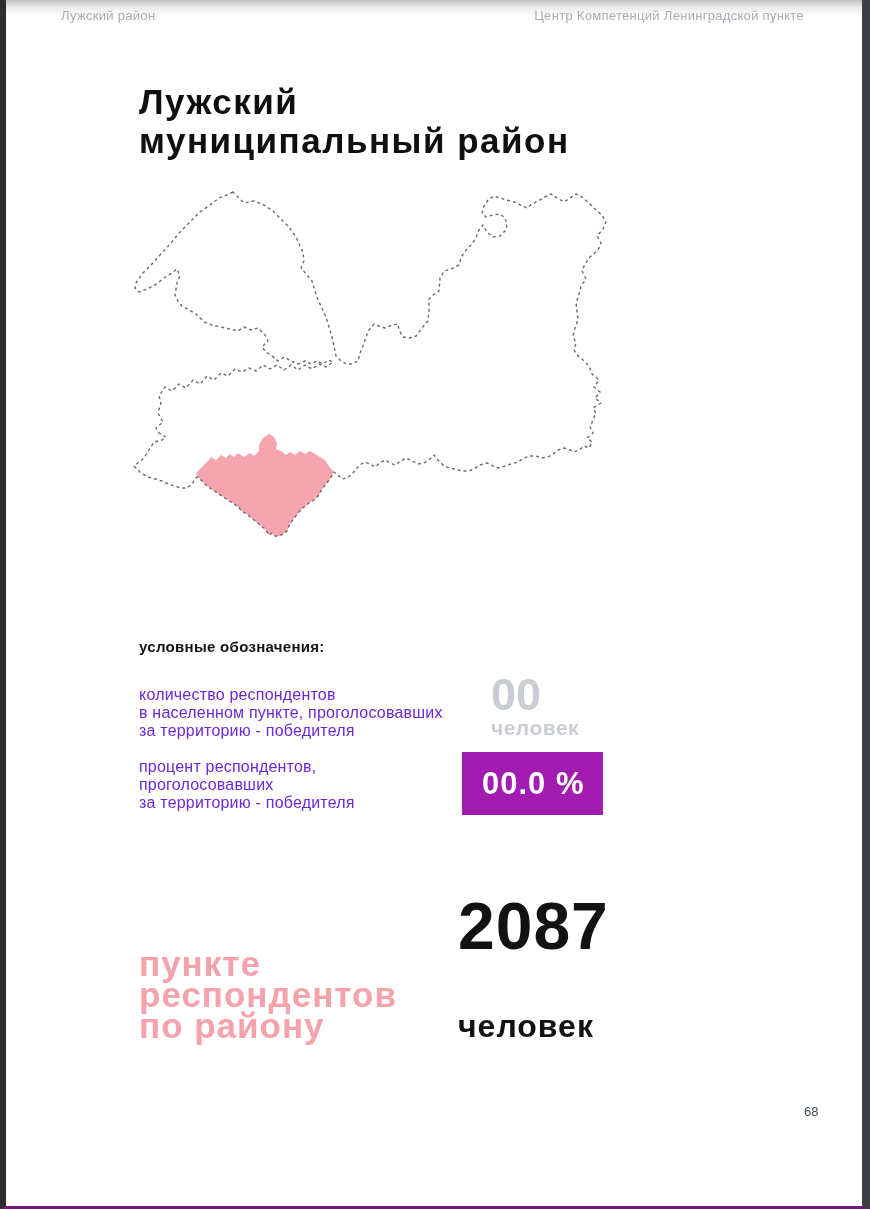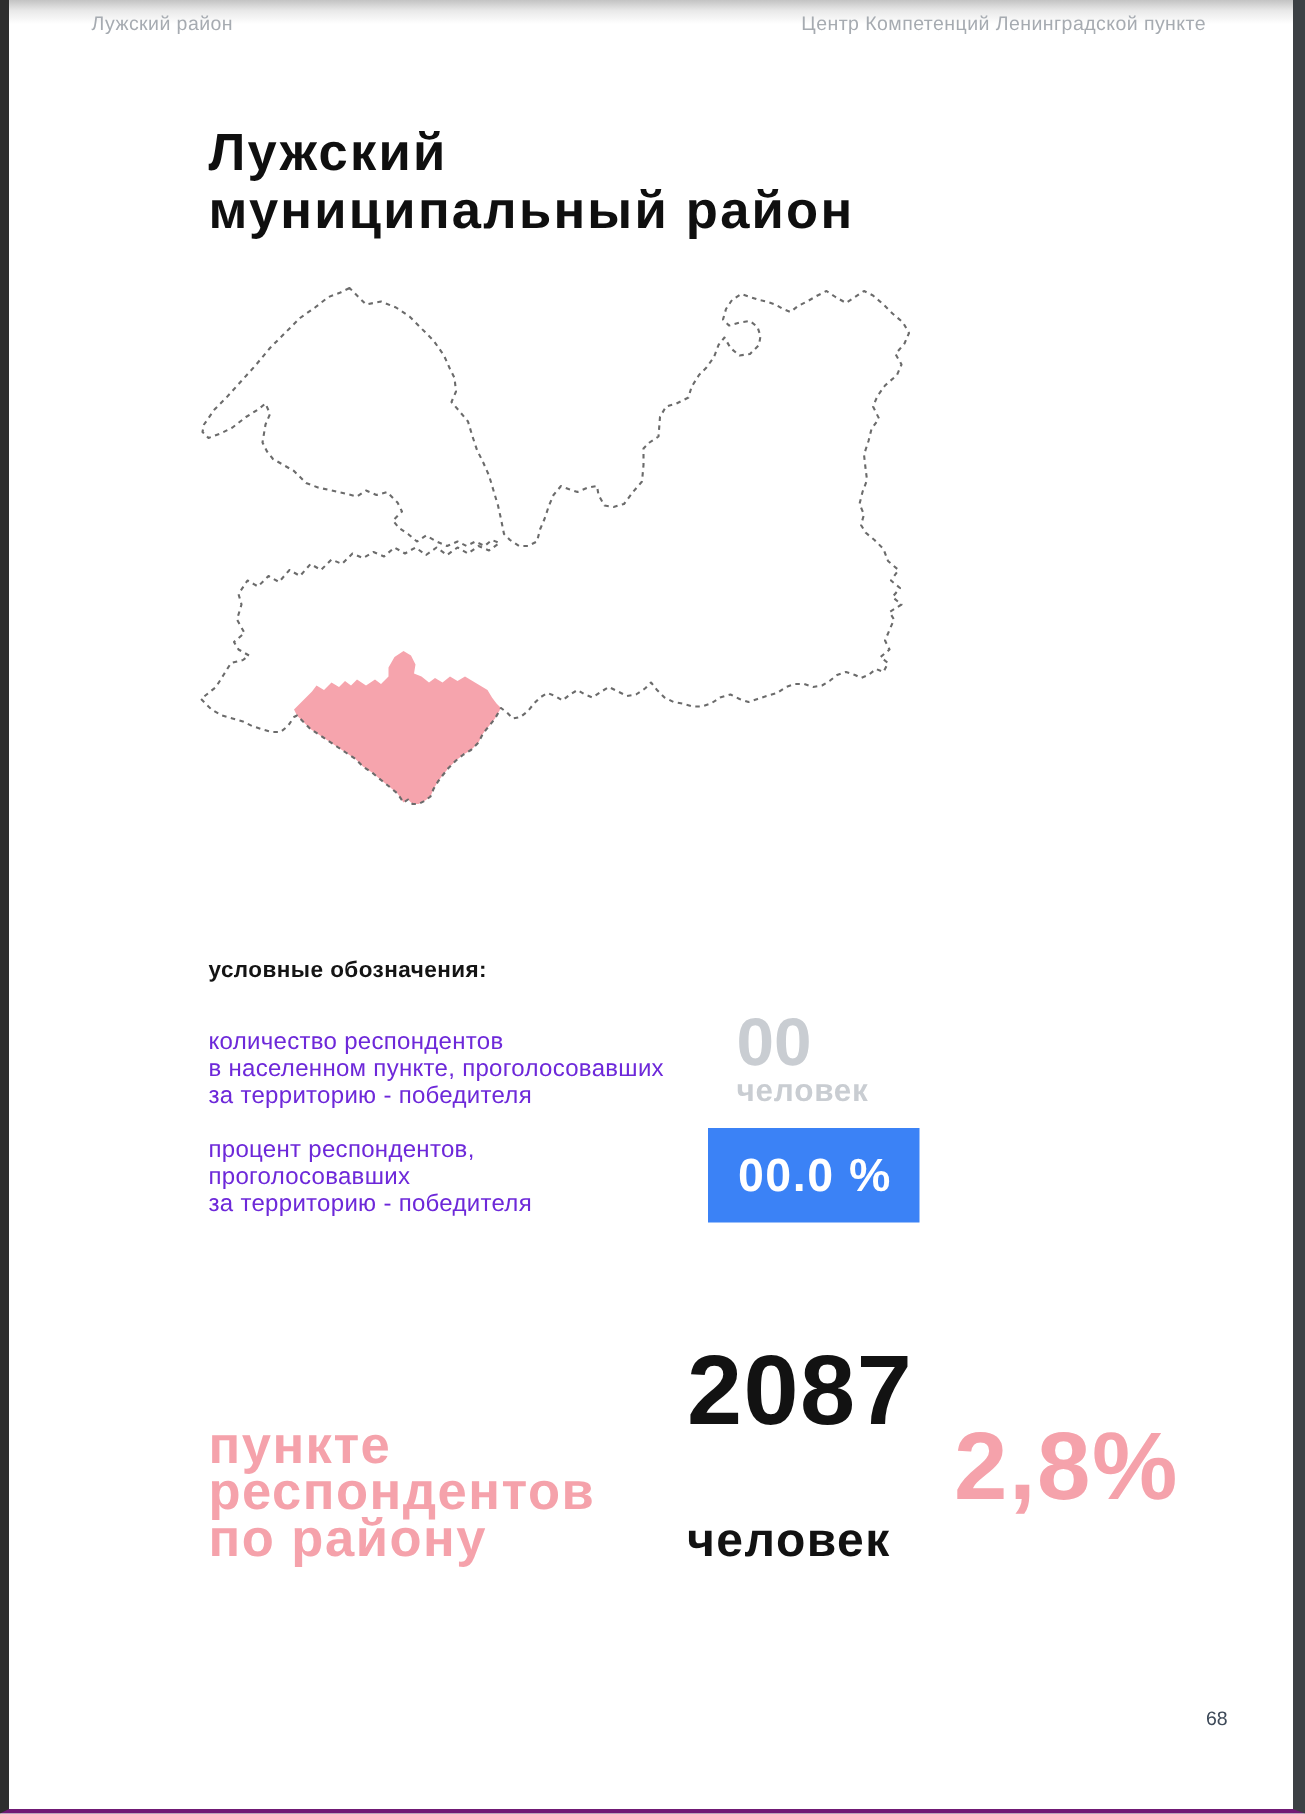--- a/index.html
+++ b/index.html
@@ -45,22 +45,21 @@
   .legend-count{
     position:absolute;left:485px;top:672px;
     font-size:45px;font-weight:bold;color:#c9cdd2;line-height:45px;
   }
   .legend-count-unit{
     position:absolute;left:485px;top:716px;
     font-size:21px;font-weight:bold;color:#c9cdd2;letter-spacing:.5px;
   }
   .pct-box{
     position:absolute;left:456px;top:752px;width:141px;height:63px;
-    background:#3b82f6;
-    margin-left:10px;
+    background:#a21caf;
   }
   .pct-box span{
     display:block;padding-left:20px;line-height:63px;
     font-size:31px;font-weight:bold;color:#ffffff;letter-spacing:1px;
   }
   .sum-label{
     position:absolute;left:133px;top:948px;
     font-size:35px;font-weight:bold;color:#f5a2ab;
     line-height:31px;letter-spacing:1px;
   }
@@ -70,21 +69,21 @@
   }
   .sum-count-unit{
     position:absolute;left:452px;top:1008px;
     font-size:32px;font-weight:bold;color:#121212;letter-spacing:1px;
   }
   .sum-percent{
     position:absolute;left:630px;top:940px;
     font-size:64px;font-weight:bold;color:#f5a2ab;letter-spacing:1px;
   }
   .page-num{
-    position:absolute;left:798px;top:1138px;
+    position:absolute;left:798px;top:1104px;
     font-size:13px;color:#3e4a59;
   }
 </style>
 </head>
 <body>
 
 <div class="page">
 
   <div class="hdr hdr-left">Лужский район</div>
   <div class="hdr hdr-right">Центр Компетенций Ленинградской пункте</div>
@@ -159,17 +158,16 @@
   </div>
 
   <div class="sum-label">
     <div>пункте</div>
     <div>респондентов</div>
     <div>по району</div>
   </div>
 
   <div class="sum-count">2087</div>
   <div class="sum-count-unit">человек</div>
-  <div class="sum-percent">2,8%</div>
 
   <div class="page-num">68</div>
 
 </div>
 
 </body></html>

